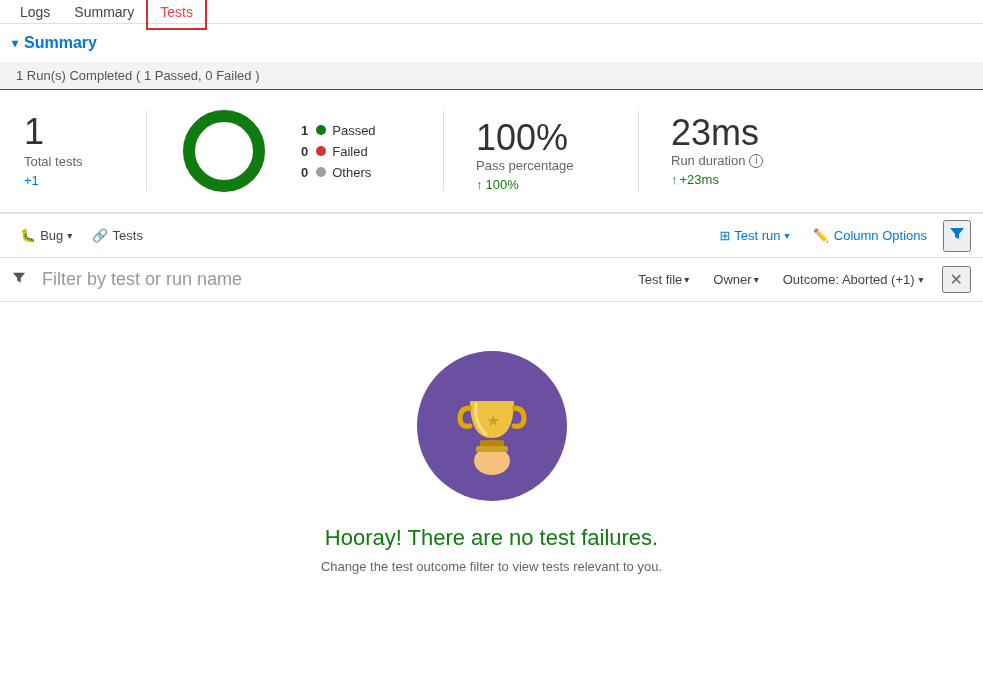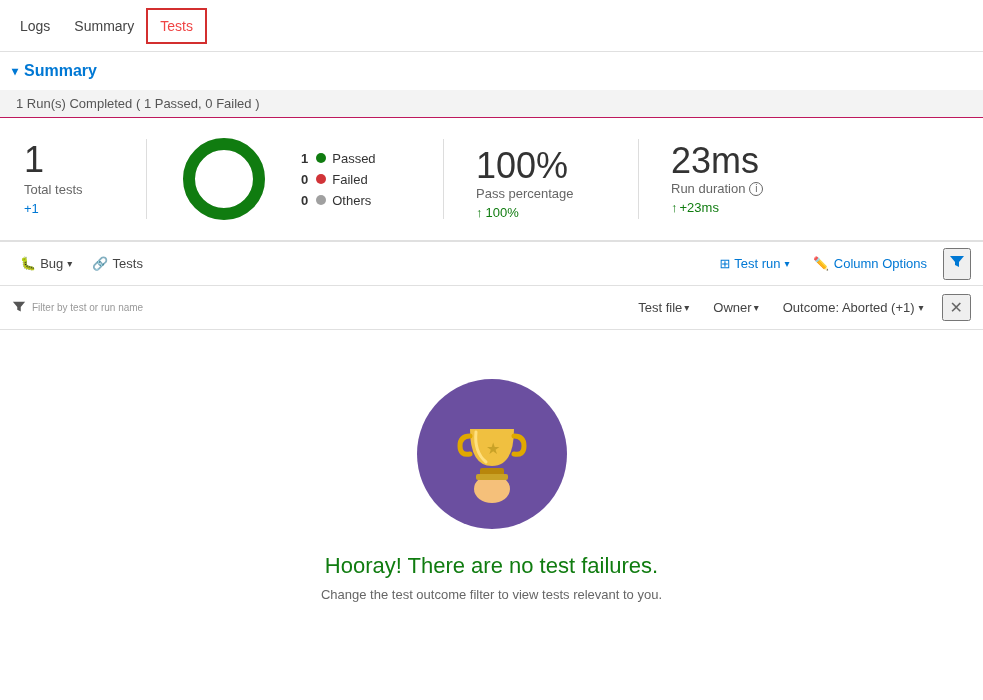--- a/index.html
+++ b/index.html
@@ -1,19 +1,19 @@
 <!DOCTYPE html>
 <html><head>
   <meta charset="utf-8">
   <style>
     * { box-sizing: border-box; margin: 0; padding: 0; }
     body { font-family: 'Segoe UI', sans-serif; font-size: 14px; color: #333; background: #fff; width: 983px; min-height: 700px; overflow-x: hidden; }
 
     
-    .top-nav { display: flex; align-items: center; border-bottom: 1px solid #e0e0e0; padding: 0 8px; height: 52px; }
+    .top-nav { display: flex; align-items: center; border-bottom: 1px solid #e0e0e0; padding: 0 8px; height: 24px; }
     .nav-tab { padding: 8px 12px; cursor: pointer; color: #444; font-size: 14px; position: relative; user-select: none; }
     .nav-tab.active { color: #ef4444; border: 2px solid #d32f2f; }
 
     
     .summary-section { border-bottom: 1px solid #e0e0e0; }
     .summary-header { display: flex; align-items: center; padding: 10px 12px; font-size: 16px; color: #0078d4; font-weight: 600; cursor: pointer; }
     .summary-header .chevron { margin-right: 6px; font-size: 12px; }
 
     
     .stats-bar { background: #f3f3f3; padding: 6px 16px; font-size: 13px; color: #555; border-bottom: 1px solid #be185d; }
@@ -54,21 +54,21 @@
     
     .toolbar { display: flex; align-items: center; justify-content: space-between; padding: 6px 12px; border-bottom: 1px solid #e0e0e0; height: 44px; }
     .toolbar-left { display: flex; align-items: center; gap: 4px; }
     .toolbar-btn { display: flex; align-items: center; gap: 4px; padding: 4px 8px; font-size: 13px; color: #444; cursor: pointer; border: none; background: none; border-radius: 2px; }
     .toolbar-right { display: flex; align-items: center; gap: 8px; }
     .toolbar-right-btn { display: flex; align-items: center; gap: 4px; padding: 4px 8px; font-size: 13px; color: #0078d4; cursor: pointer; border: none; background: none; }
     .filter-icon-btn { color: #0078d4; font-size: 16px; cursor: pointer; padding: 4px; }
 
     
     .filter-bar { display: flex; align-items: center; justify-content: space-between; padding: 6px 12px; border-bottom: 1px solid #e0e0e0; height: 44px; background: #fff; }
-    .filter-bar-left { display: flex; align-items: center; gap: 6px; color: #555; font-size: 10px; }
+    .filter-bar-left { display: flex; align-items: center; gap: 16px; color: #555; font-size: 18px; }
     .filter-bar-right { display: flex; align-items: center; gap: 12px; }
     .filter-dropdown { display: flex; align-items: center; gap: 2px; font-size: 13px; color: #444; cursor: pointer; padding: 4px 6px; border-radius: 2px; }
     .outcome-filter { display: flex; align-items: center; gap: 4px; font-size: 13px; color: #444; cursor: pointer; padding: 4px 6px; }
     .close-btn { font-size: 16px; cursor: pointer; color: #666; padding: 2px 6px; }
 
     
     .main-content { display: flex; flex-direction: column; align-items: center; justify-content: center; padding: 40px 20px; min-height: 320px; }
 
     
     .trophy-circle { width: 150px; height: 150px; background: #6b4fa0; border-radius: 50%; display: flex; align-items: center; justify-content: center; margin-bottom: 24px; overflow: hidden; position: relative; }

